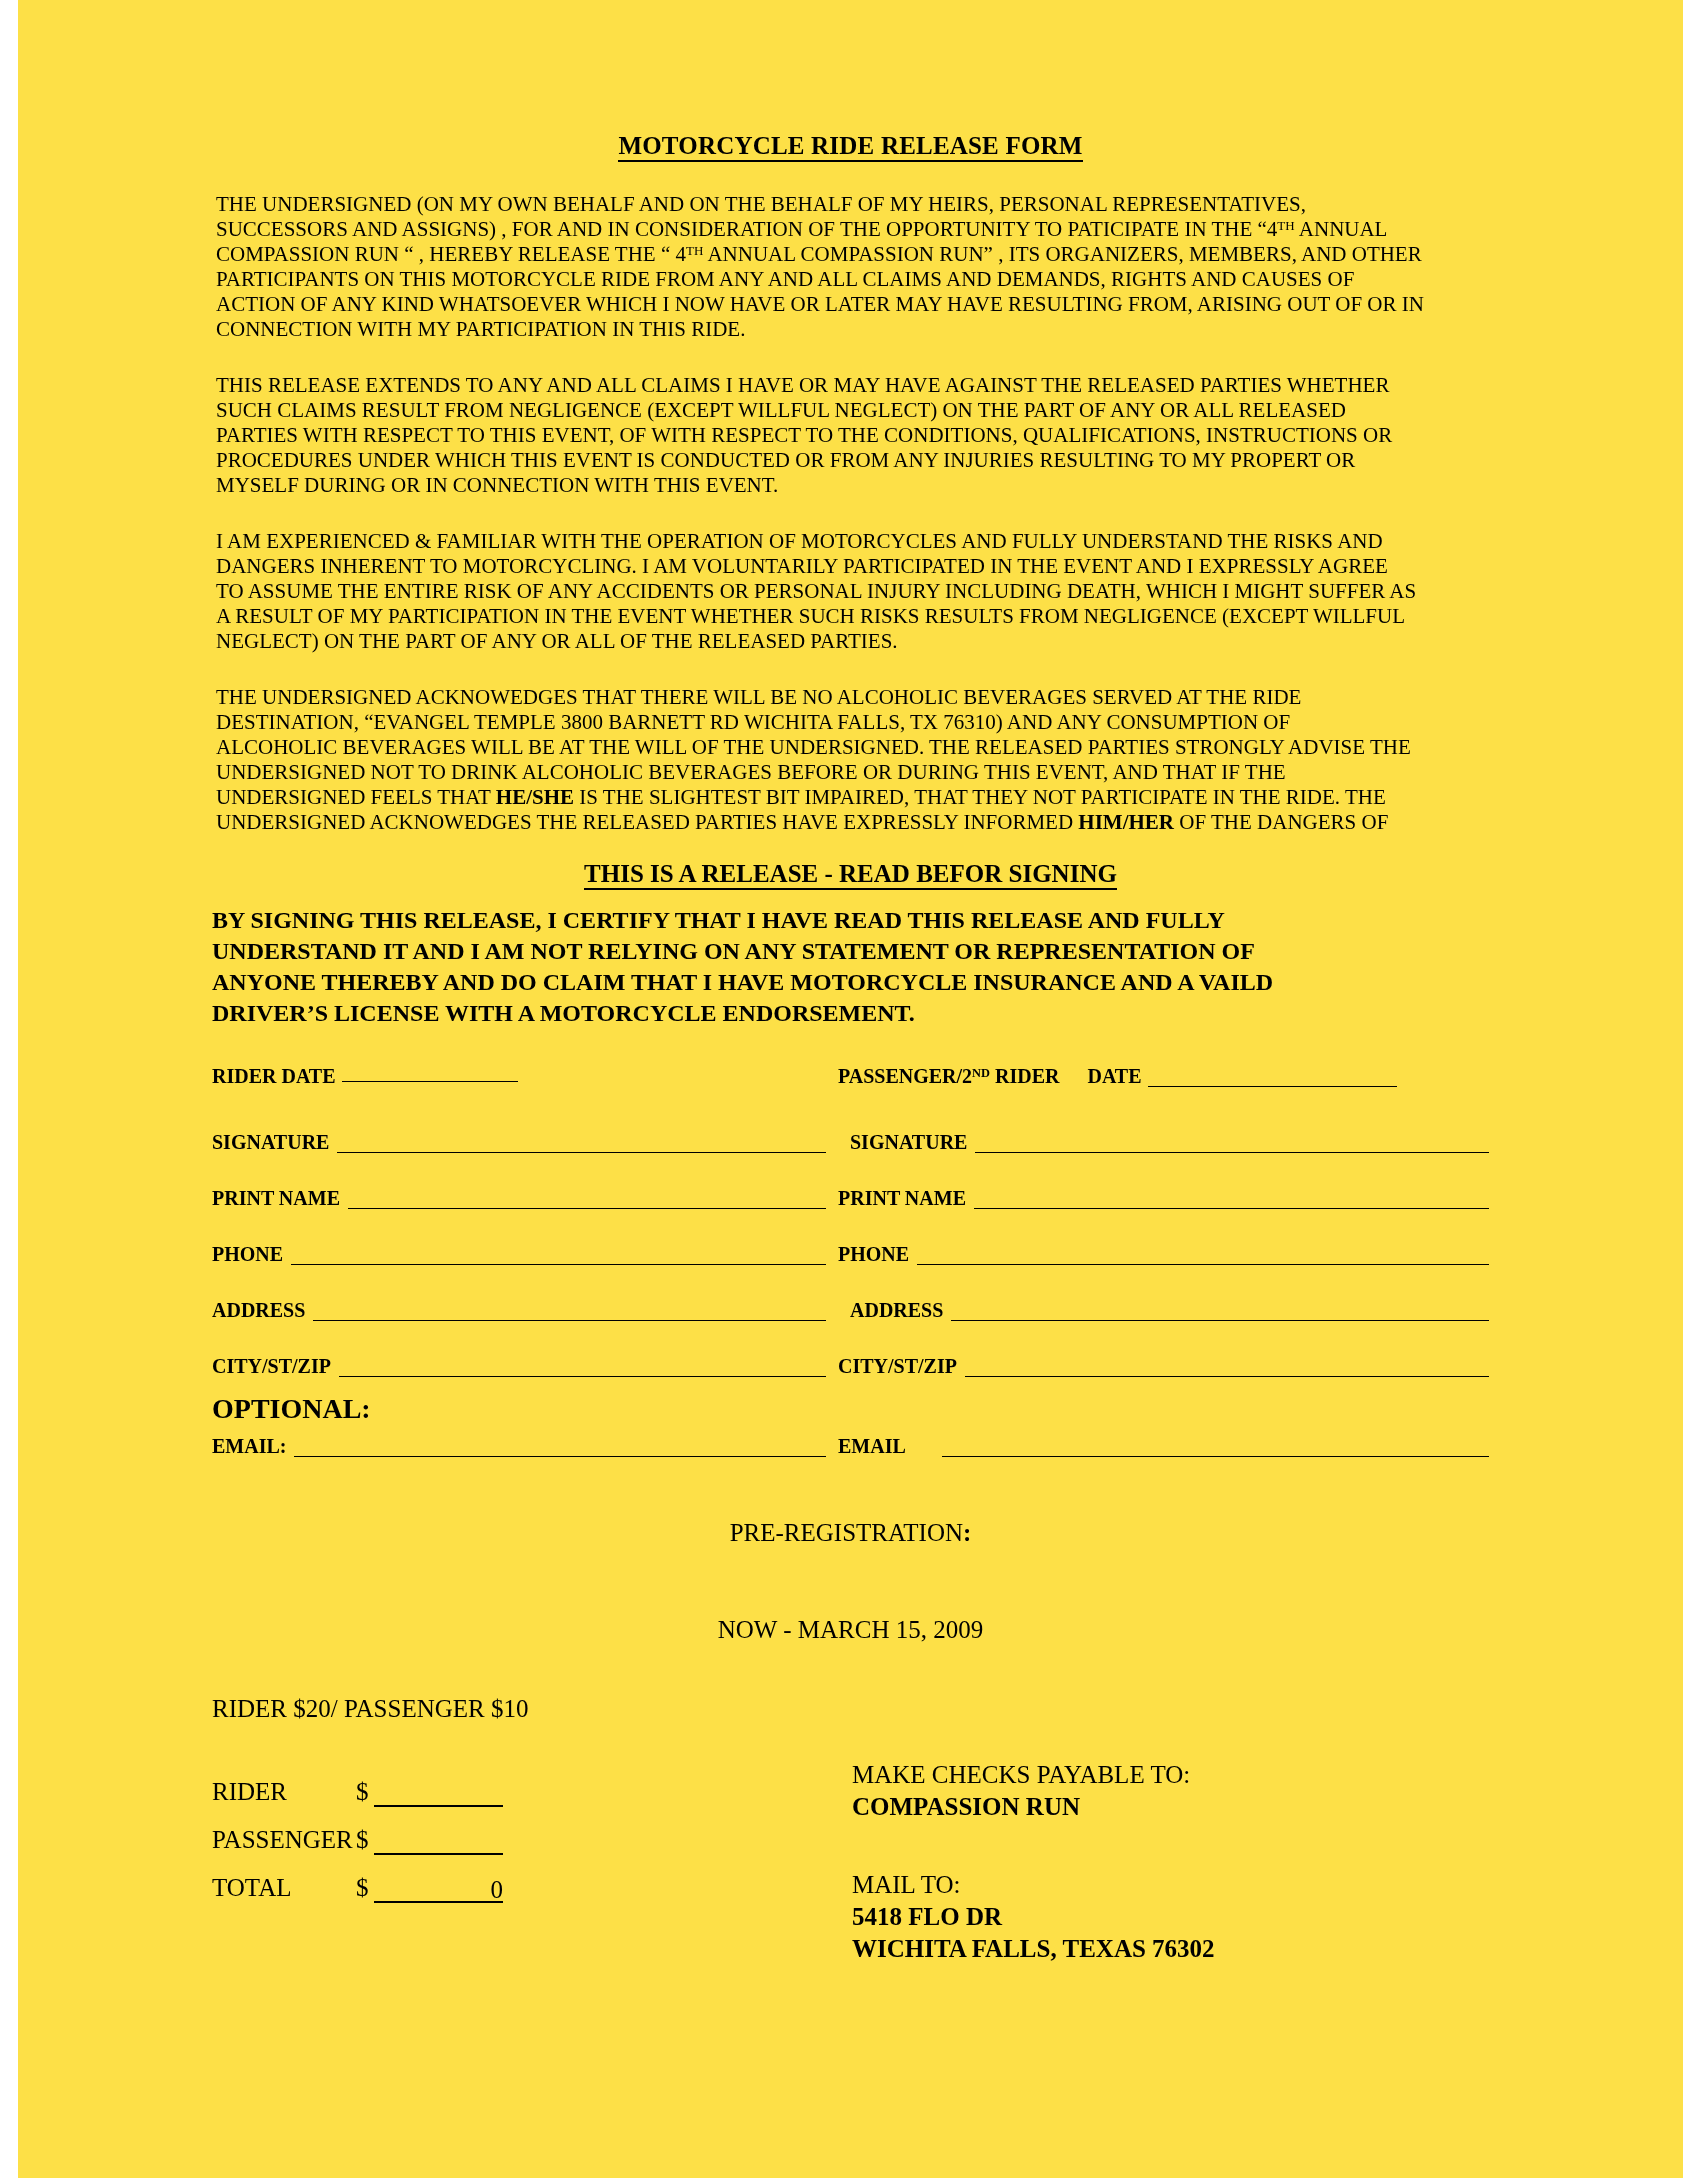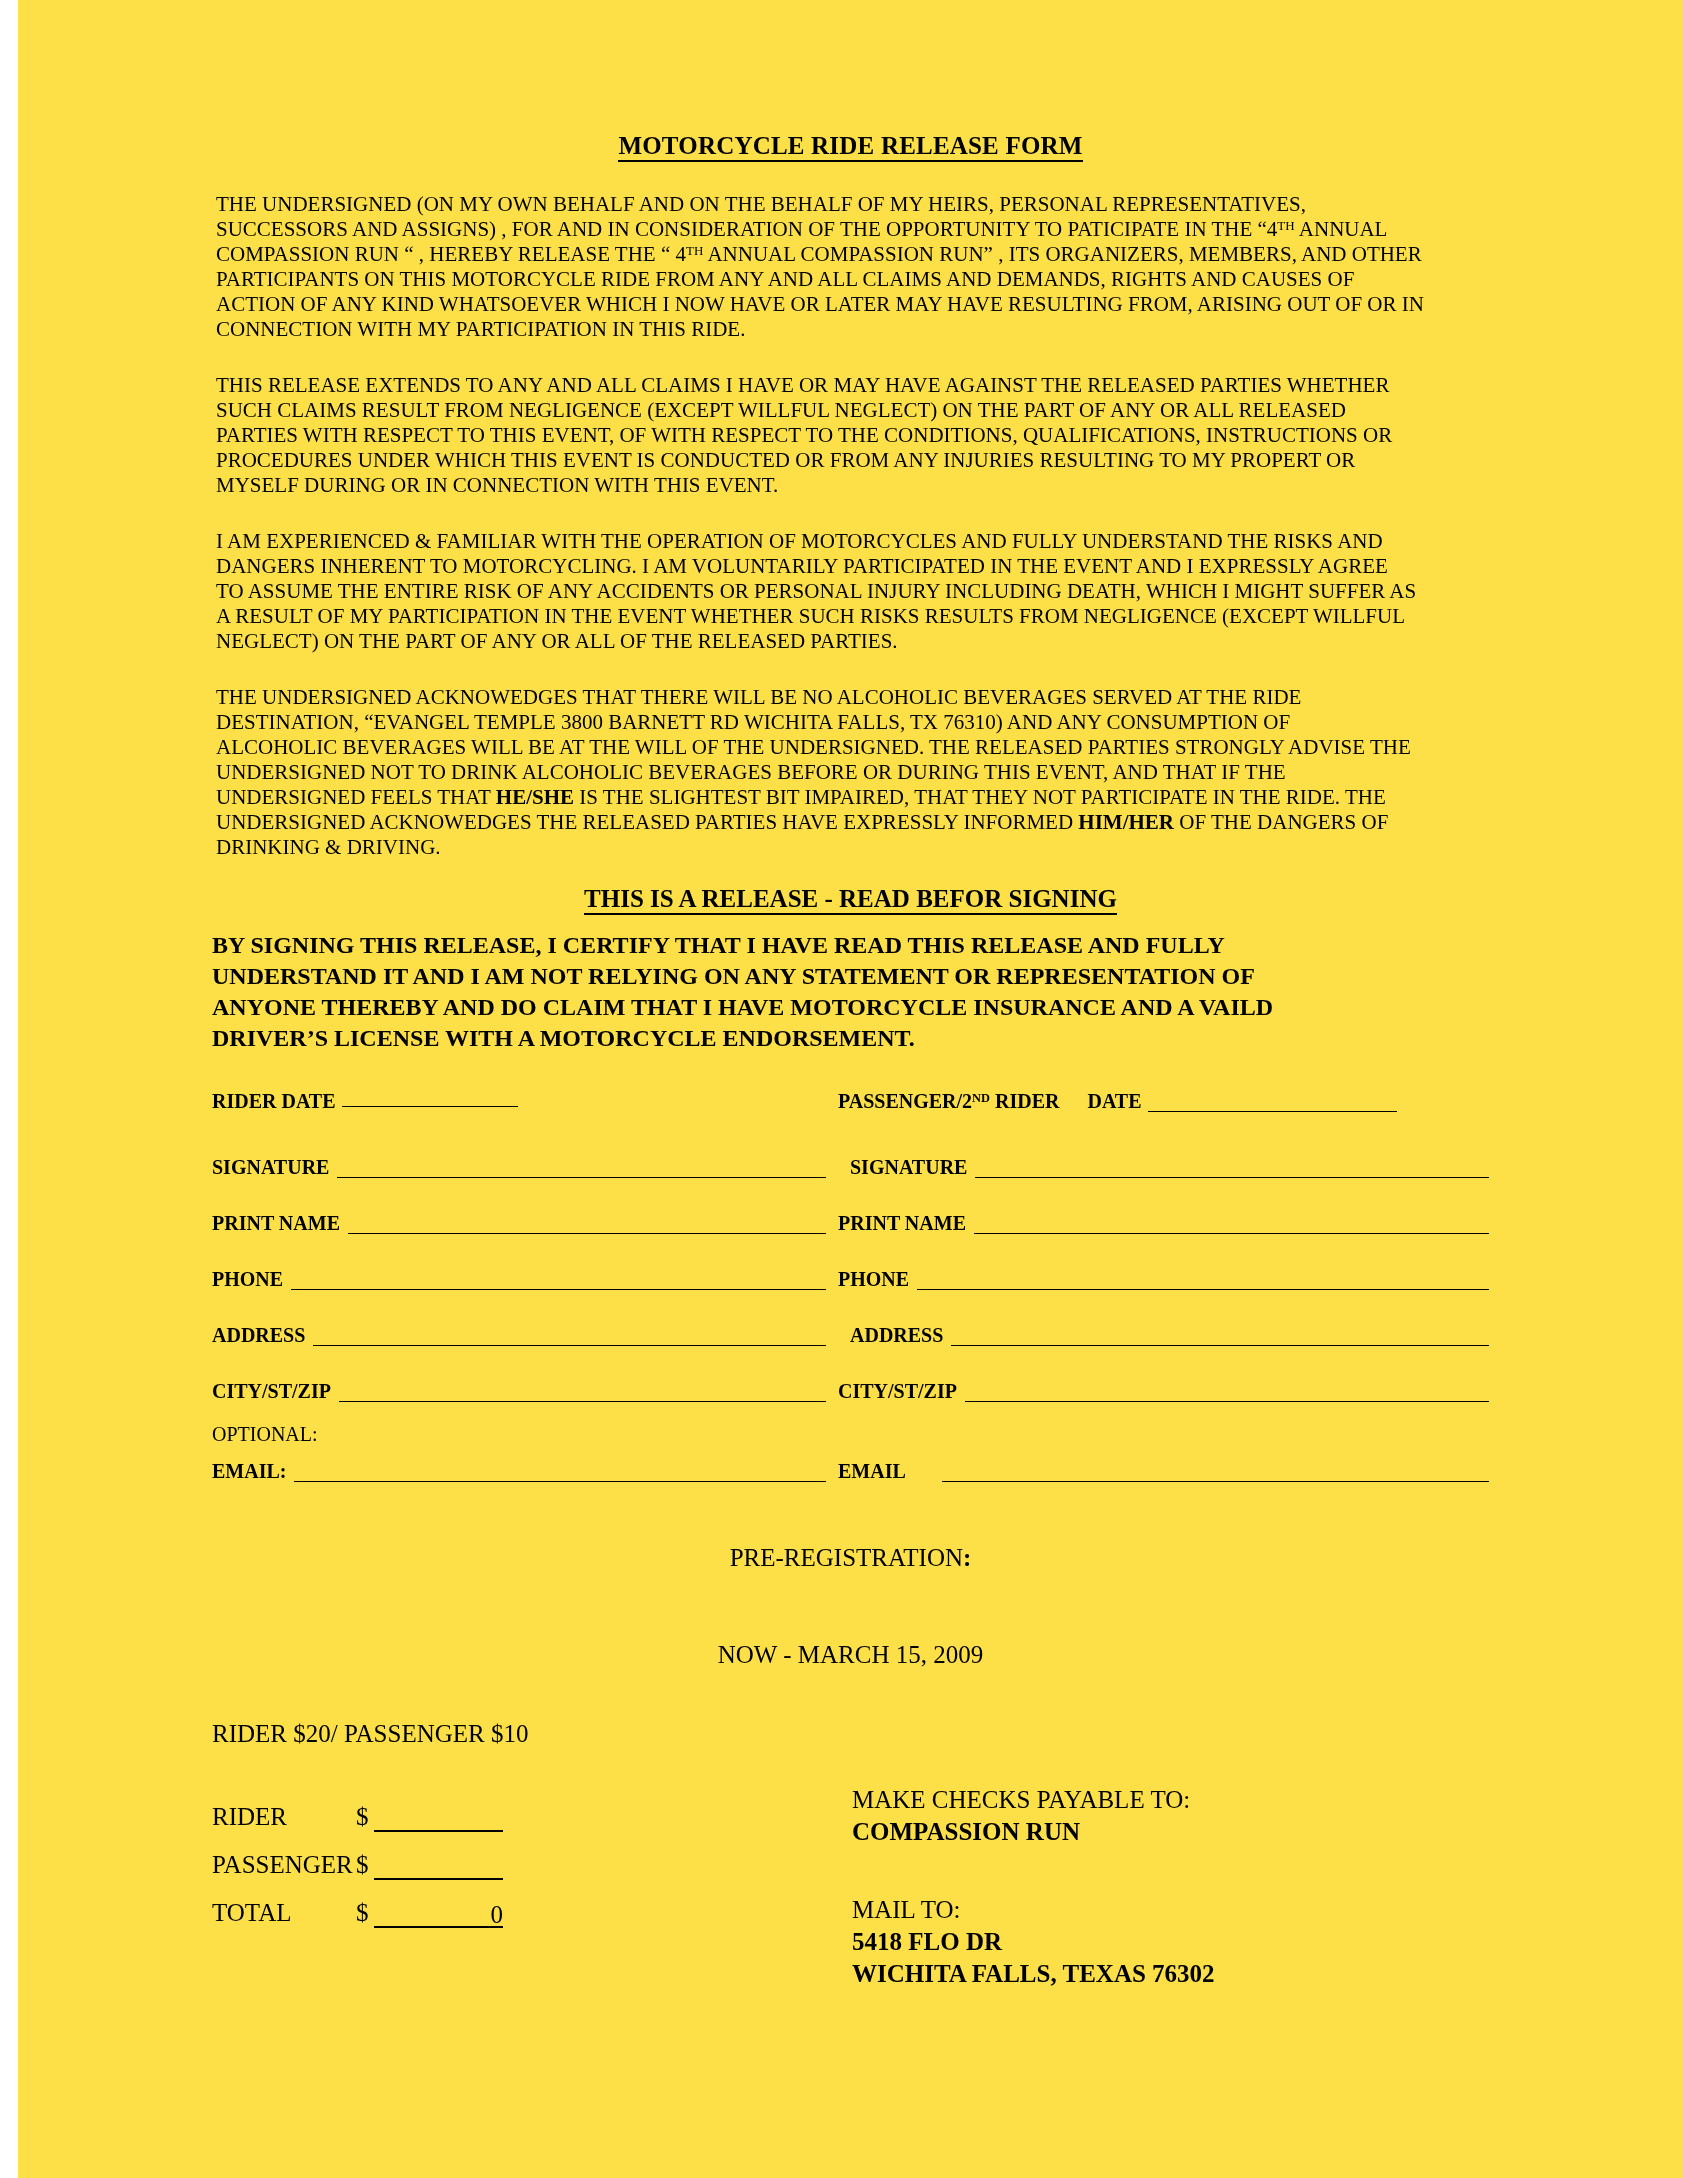--- a/index.html
+++ b/index.html
@@ -136,22 +136,22 @@
   .dline {
     border-bottom: 1.6px solid #000;
     height: 16px;
     margin-left: 6px;
   }
   .dline.w1 { width: 176px; }
   .dline.w2 { width: 249px; }
 
   
   .optional-label {
-    font-weight: normal;
-    font-size: 20px;
+    font-weight: bold;
+    font-size: 28px;
     line-height: 24px;
   }
 
   
   .prereg {
     text-align: center;
     font-size: 25px;
     margin-top: 61px;
     line-height: 1.2;
   }
@@ -241,21 +241,20 @@
 
     <div class="gap-par"></div>
 
     <p class="para">
       <span class="ln">THE UNDERSIGNED ACKNOWEDGES THAT THERE WILL BE NO ALCOHOLIC BEVERAGES SERVED AT THE RIDE</span>
       <span class="ln">DESTINATION, “EVANGEL TEMPLE 3800 BARNETT RD   WICHITA   FALLS, TX 76310) AND ANY CONSUMPTION OF</span>
       <span class="ln">ALCOHOLIC BEVERAGES WILL BE AT THE WILL OF THE UNDERSIGNED. THE RELEASED PARTIES STRONGLY ADVISE THE</span>
       <span class="ln">UNDERSIGNED NOT TO DRINK ALCOHOLIC BEVERAGES BEFORE OR DURING THIS EVENT,   AND    THAT IF THE</span>
       <span class="ln"><span>UNDERSIGNED FEELS THAT </span><b class="inline">HE/SHE</b><span> IS THE SLIGHTEST BIT IMPAIRED, THAT THEY NOT PARTICIPATE IN THE RIDE.  THE</span></span>
       <span class="ln"><span>UNDERSIGNED   ACKNOWEDGES THE RELEASED PARTIES HAVE EXPRESSLY INFORMED </span><b class="inline">HIM/HER</b><span> OF THE DANGERS OF</span></span>
-      <span class="ln">DRINKING &amp; DRIVING.</span>
     </p>
 
     <div class="release-heading">
       <span class="ul">THIS IS A RELEASE - READ BEFOR SIGNING</span>
     </div>
 
     <div class="certify">
       <span class="ln">BY SIGNING THIS RELEASE, I CERTIFY THAT I HAVE READ THIS RELEASE AND FULLY</span>
       <span class="ln">UNDERSTAND IT AND I AM NOT RELYING ON ANY STATEMENT OR REPRESENTATION OF</span>
       <span class="ln">ANYONE THEREBY AND DO CLAIM THAT I HAVE MOTORCYCLE INSURANCE AND A VAILD</span>

